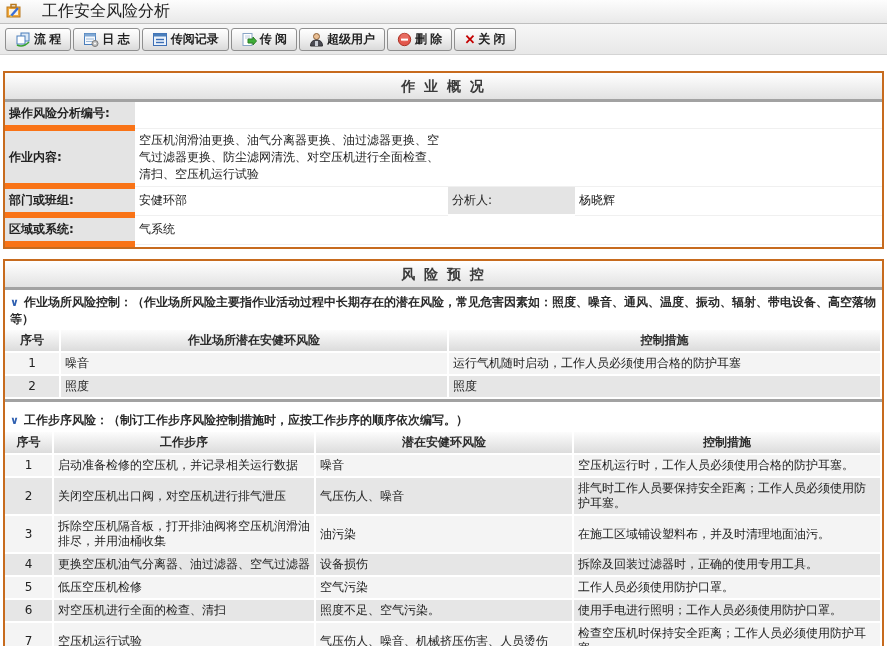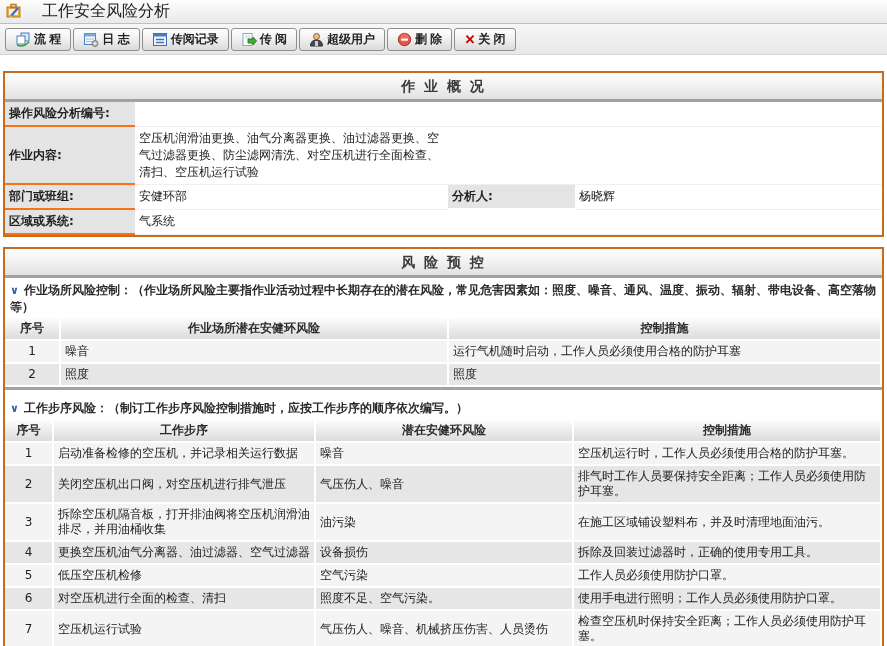--- a/index.html
+++ b/index.html
@@ -26,22 +26,22 @@
   .box2 { margin-top:10px; height:424px; }
   .section-hdr { height:26px; line-height:26px; text-align:center; font-weight:bold;
     font-size:14px; color:#3a3a3a; letter-spacing:2px;
     background:linear-gradient(#FFFFFF,#E2E2E2); }
   .hdr-divider { height:3px; background:#A2A2A2; }
 
   
   .ov { display:table; width:100%; border-collapse:collapse; }
   .ov .r { display:table-row; }
   .ov .lab { display:table-cell; width:130px; background:#E4E4E4; font-weight:bold;
-    padding:3px 2px 3px 4px; border-bottom:2px solid #f97316; vertical-align:middle; }
-  .ov .lab2 { display:table-cell; width:127px; background:#E4E4E4; font-weight:bold;
+    padding:3px 2px 3px 4px; border-bottom:6px solid #f97316; vertical-align:middle; }
+  .ov .lab2 { display:table-cell; width:127px; background:#E4E4E4; font-weight:normal;
     padding:3px 2px 3px 4px; border-bottom:2px solid #fff; vertical-align:middle; }
   .ov .val { display:table-cell; background:#fff; padding:3px 4px;
     border-bottom:1px solid #F0F0F0; vertical-align:middle; }
 
   
   .subhdr { padding:4px 5px 3px 5px; font-weight:bold; color:#2b2b2b; background:#fff; line-height:16px; }
   .chev { color:#2E5FB0; font-weight:bold; margin-right:5px; font-size:11px; }
 
   
   table.grid { width:100%; border-collapse:collapse; table-layout:fixed; }

